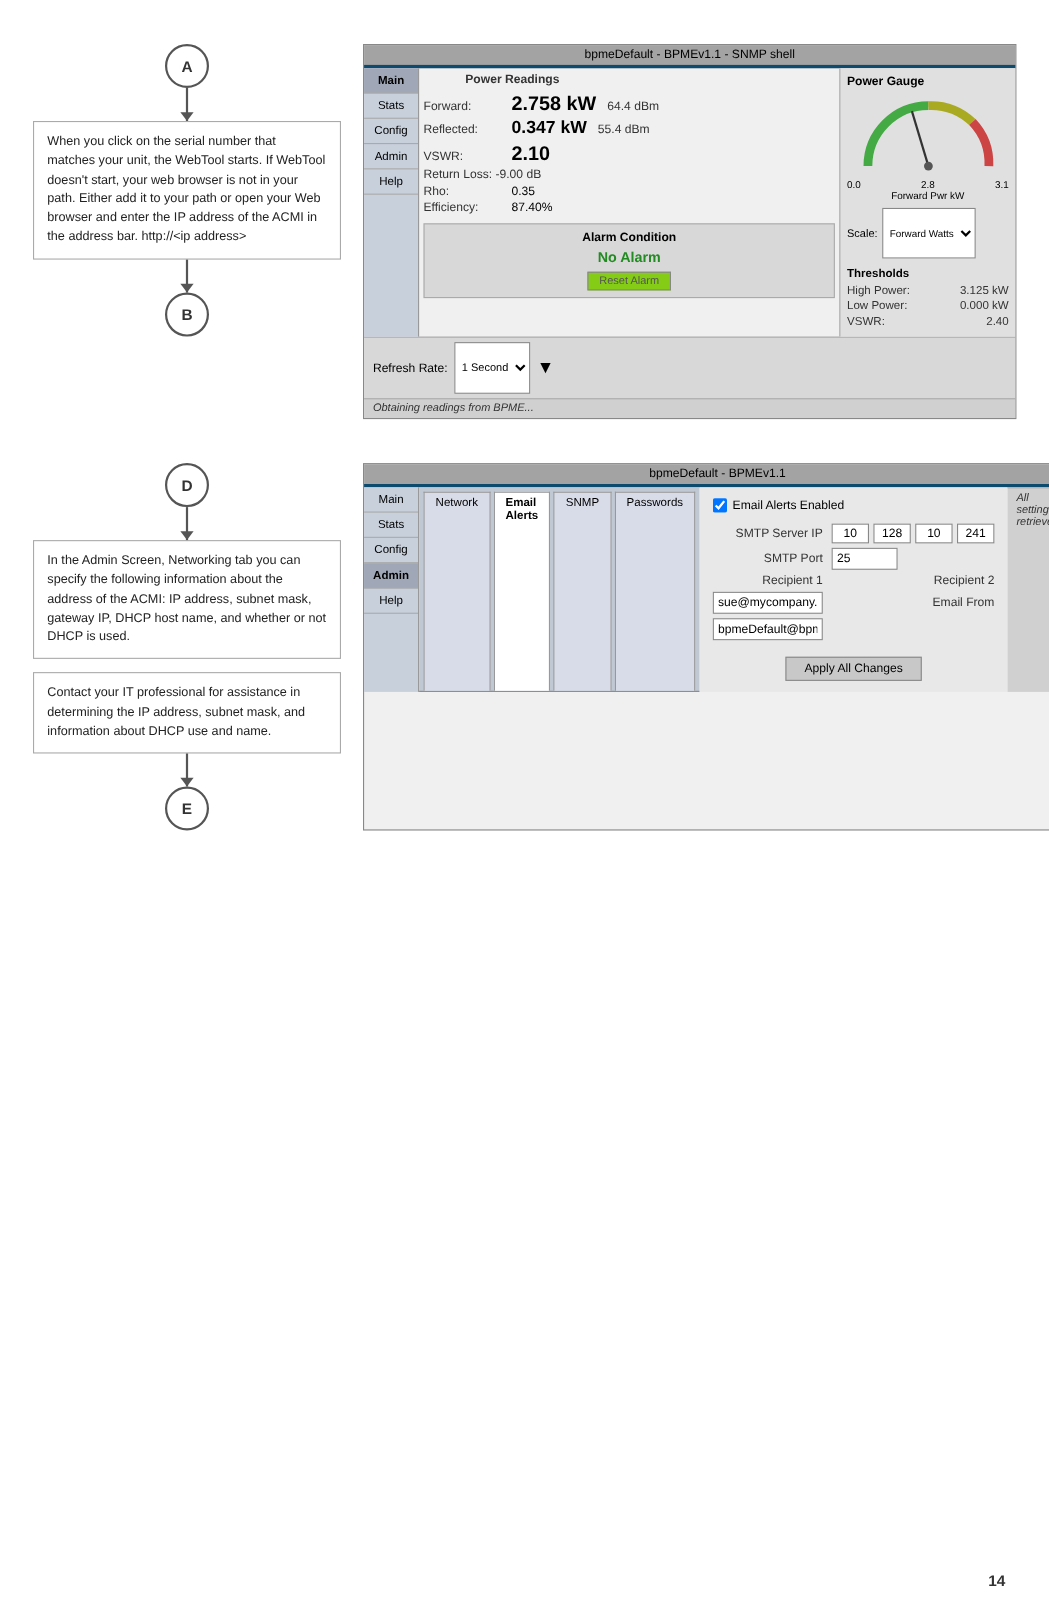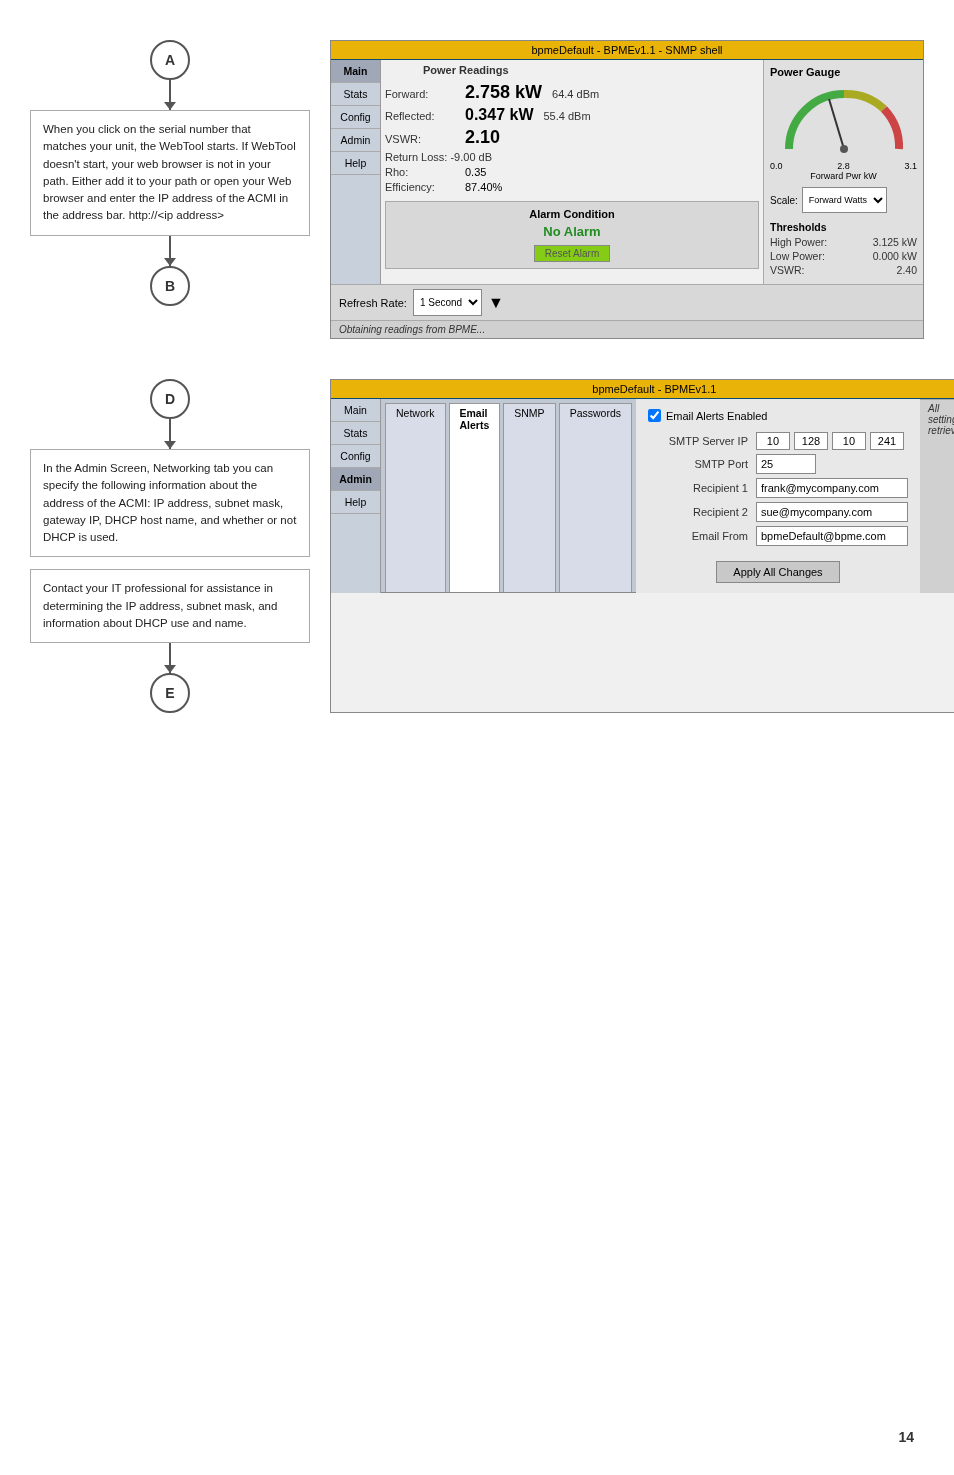--- a/index.html
+++ b/index.html
@@ -88,27 +88,27 @@
 
     
     .bpme-panel {
       flex: 1;
       border: 1px solid #888;
       background: #f0f0f0;
       font-size: 11px;
     }
 
     .bpme-title-bar {
-      background: #eab308;
+      background: #a3a3a3;
       text-align: center;
       padding: 3px 6px;
       font-size: 11px;
       color: #000;
       font-weight: normal;
-      border-bottom: 1px solid #0c4a6e;
+      border-bottom: 3px solid #0c4a6e;
     }
 
     .bpme-body {
       display: flex;
     }
 
     .bpme-nav {
       width: 50px;
       background: #c8d0dc;
       border-right: 1px solid #999;
@@ -245,21 +245,21 @@
       padding: 4px 8px;
       display: flex;
       align-items: center;
       font-size: 11px;
       background: #d8d8d8;
       gap: 6px;
     }
 
     .refresh-select {
       font-size: 10px;
-      padding: 6px 2px;
+      padding: 16px 2px;
       border: 1px solid #888;
       background: #fff;
     }
 
     .status-bar-bpme {
       padding: 3px 8px;
       font-size: 10px;
       color: #333;
       background: #d0d0d0;
       border-top: 1px solid #aaa;
@@ -588,21 +588,20 @@
                 <input class="smtp-ip-field" type="text" value="10" style="">
                 <input class="smtp-ip-field" type="text" value="128" style="">
                 <input class="smtp-ip-field" type="text" value="10" style="">
                 <input class="smtp-ip-field" type="text" value="241" style="">
               </div>
 
               <span class="form-label">SMTP Port</span>
               <input class="form-input" type="text" style="width: 60px;" value="25">
 
               <span class="form-label">Recipient 1</span>
-              <input class="form-input" type="text" value="frank@mycompany.com" style="">
 
               <span class="form-label">Recipient 2</span>
               <input class="form-input" type="text" value="sue@mycompany.com" style="">
 
               <span class="form-label">Email From</span>
               <input class="form-input" type="text" value="bpmeDefault@bpme.com" style="">
             </div>
 
             <div class="apply-btn-row">
               <button class="apply-btn">Apply All Changes</button>

